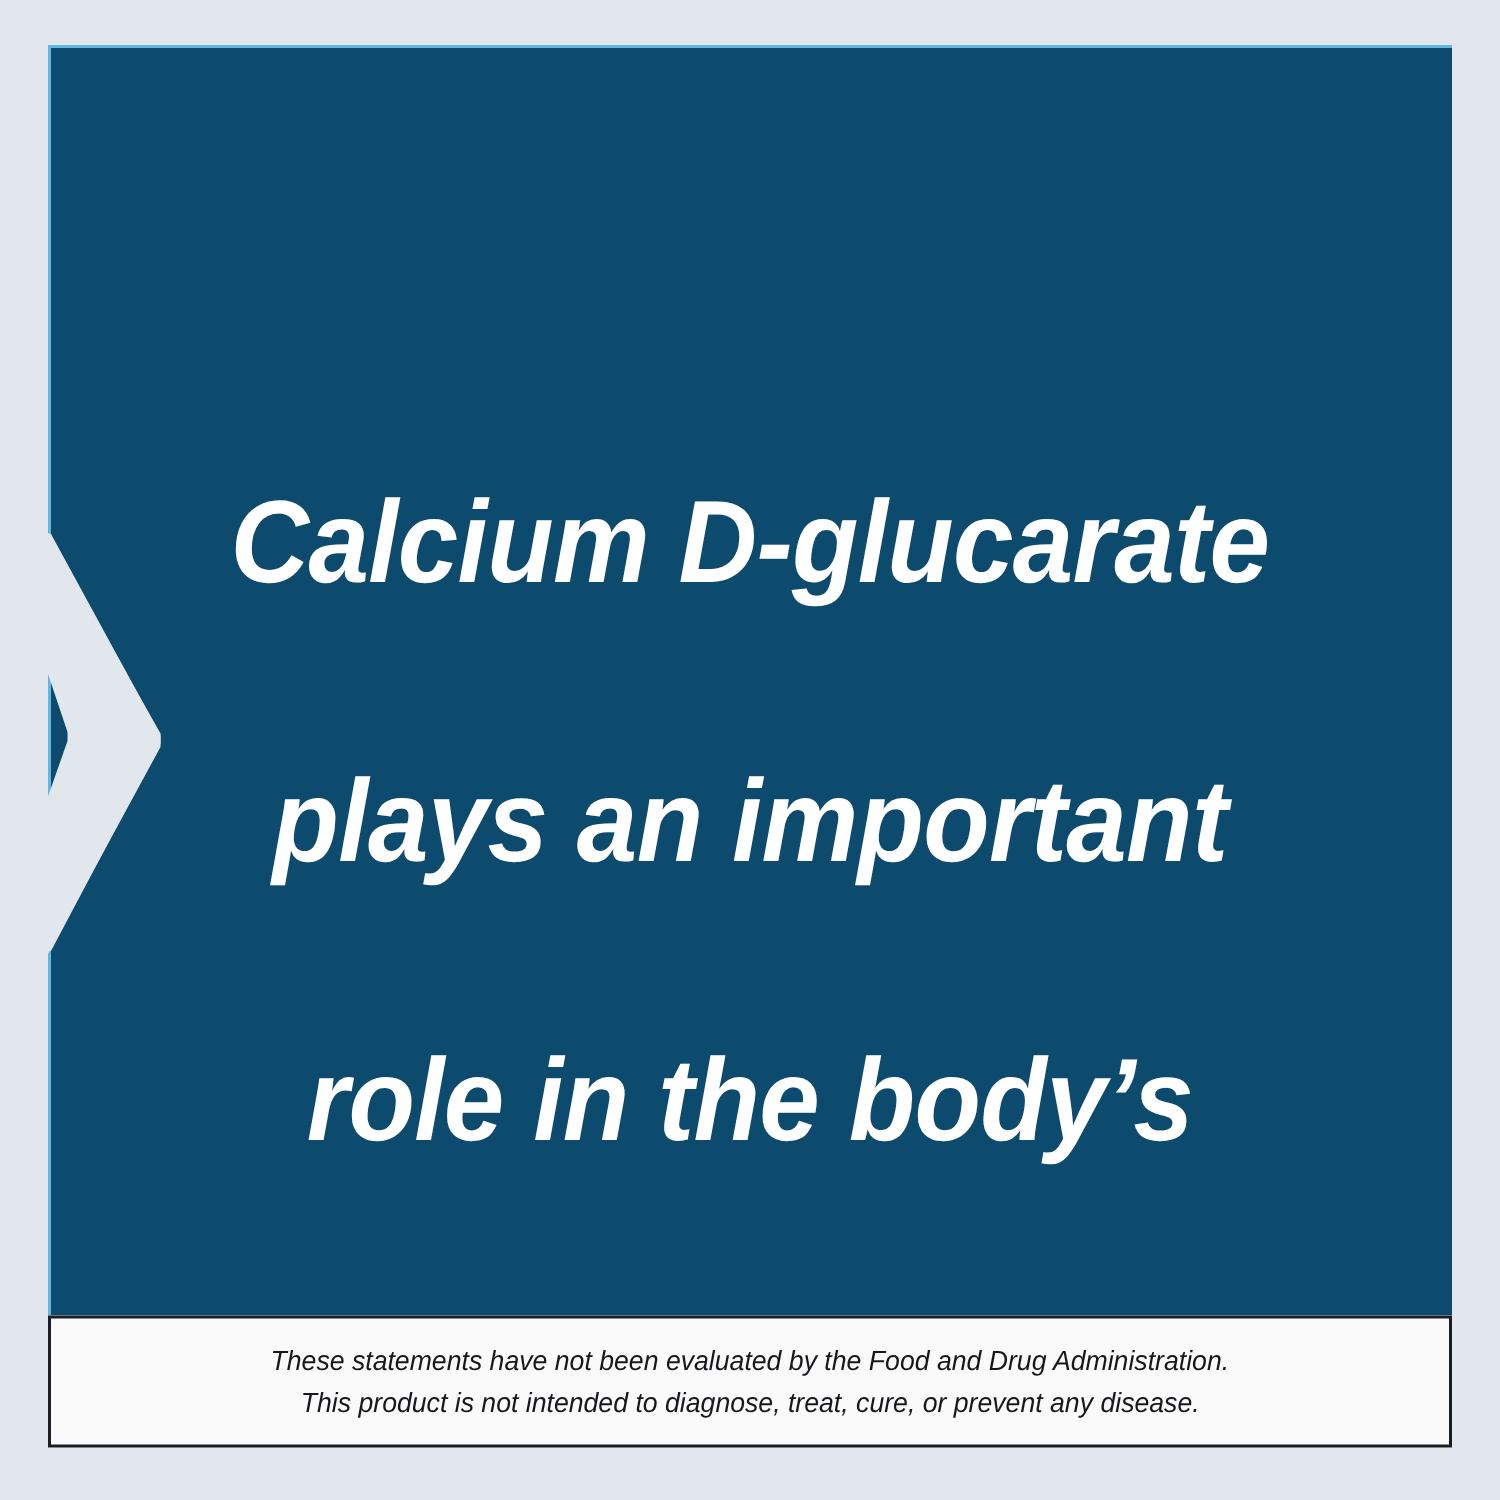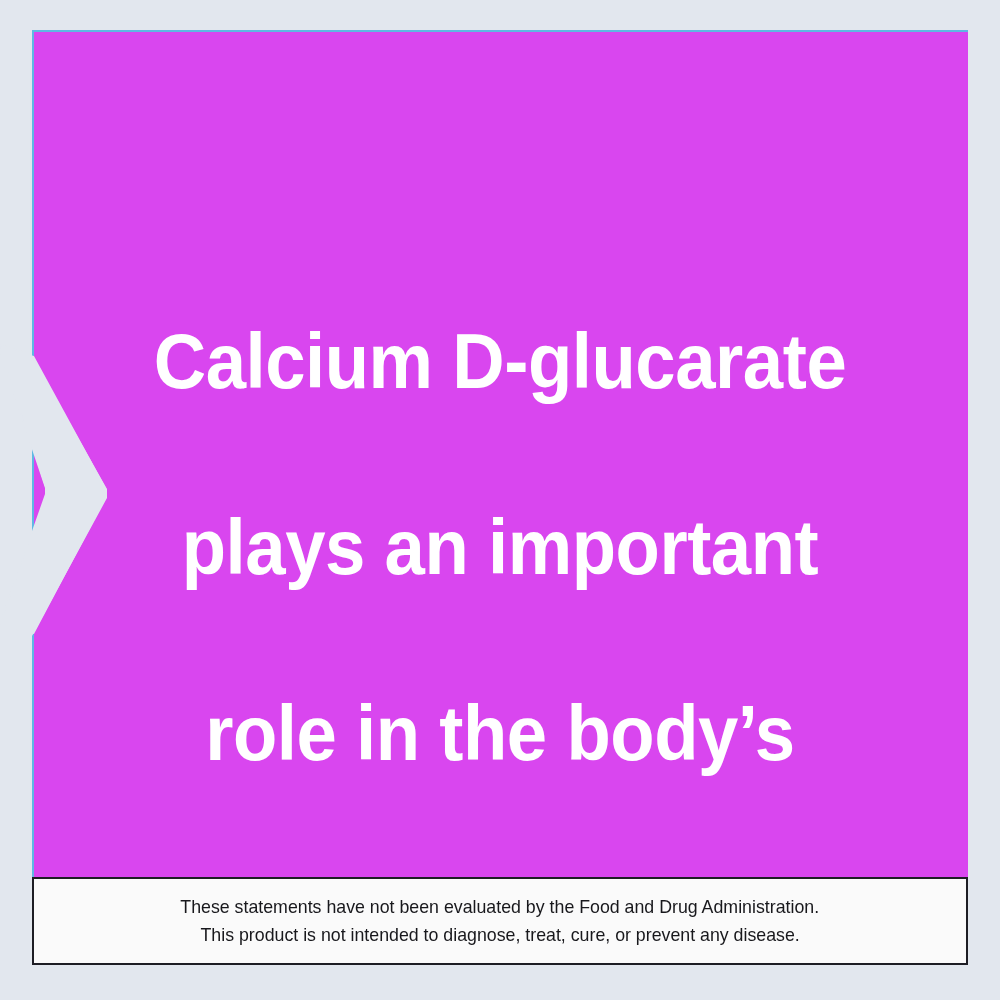--- a/index.html
+++ b/index.html
@@ -88,37 +88,38 @@
     top: 877px;
     width: 936px;
     height: 88px;
     background: #fafafa;
     border: 2px solid #1d1d24;
     box-sizing: border-box;
     display: flex;
     flex-direction: column;
     align-items: center;
     justify-content: center;
+    font-style: italic;
   }
   .disclaimer-line {
     color: #18181c;
     font-family: "Liberation Sans Narrow", "Liberation Sans", sans-serif;
     font-size: 18.5px;
     line-height: 28px;
     font-weight: normal;
     white-space: nowrap;
     transform: scaleX(0.96);
   }
 </style>
 </head>
 <body style="background: rgb(226, 231, 238);">
 
 <div id="stage" style="background: rgb(226, 231, 238);">
 
-  <div class="blue-panel" style="background: #d946ef;">
+  <div class="blue-panel" style="background: #0c4a6e; font-style: italic;">
 
     <div class="headline" style="left: 0px; top: 192px; width: 936px; position: absolute; color: rgb(255, 255, 255);">
       <span class="line">Calcium D-glucarate</span>
       <span class="line">plays an important</span>
       <span class="line">role in the body’s</span>
       <span class="line">healthy detoxification</span>
       
     </div>
 
   </div>

